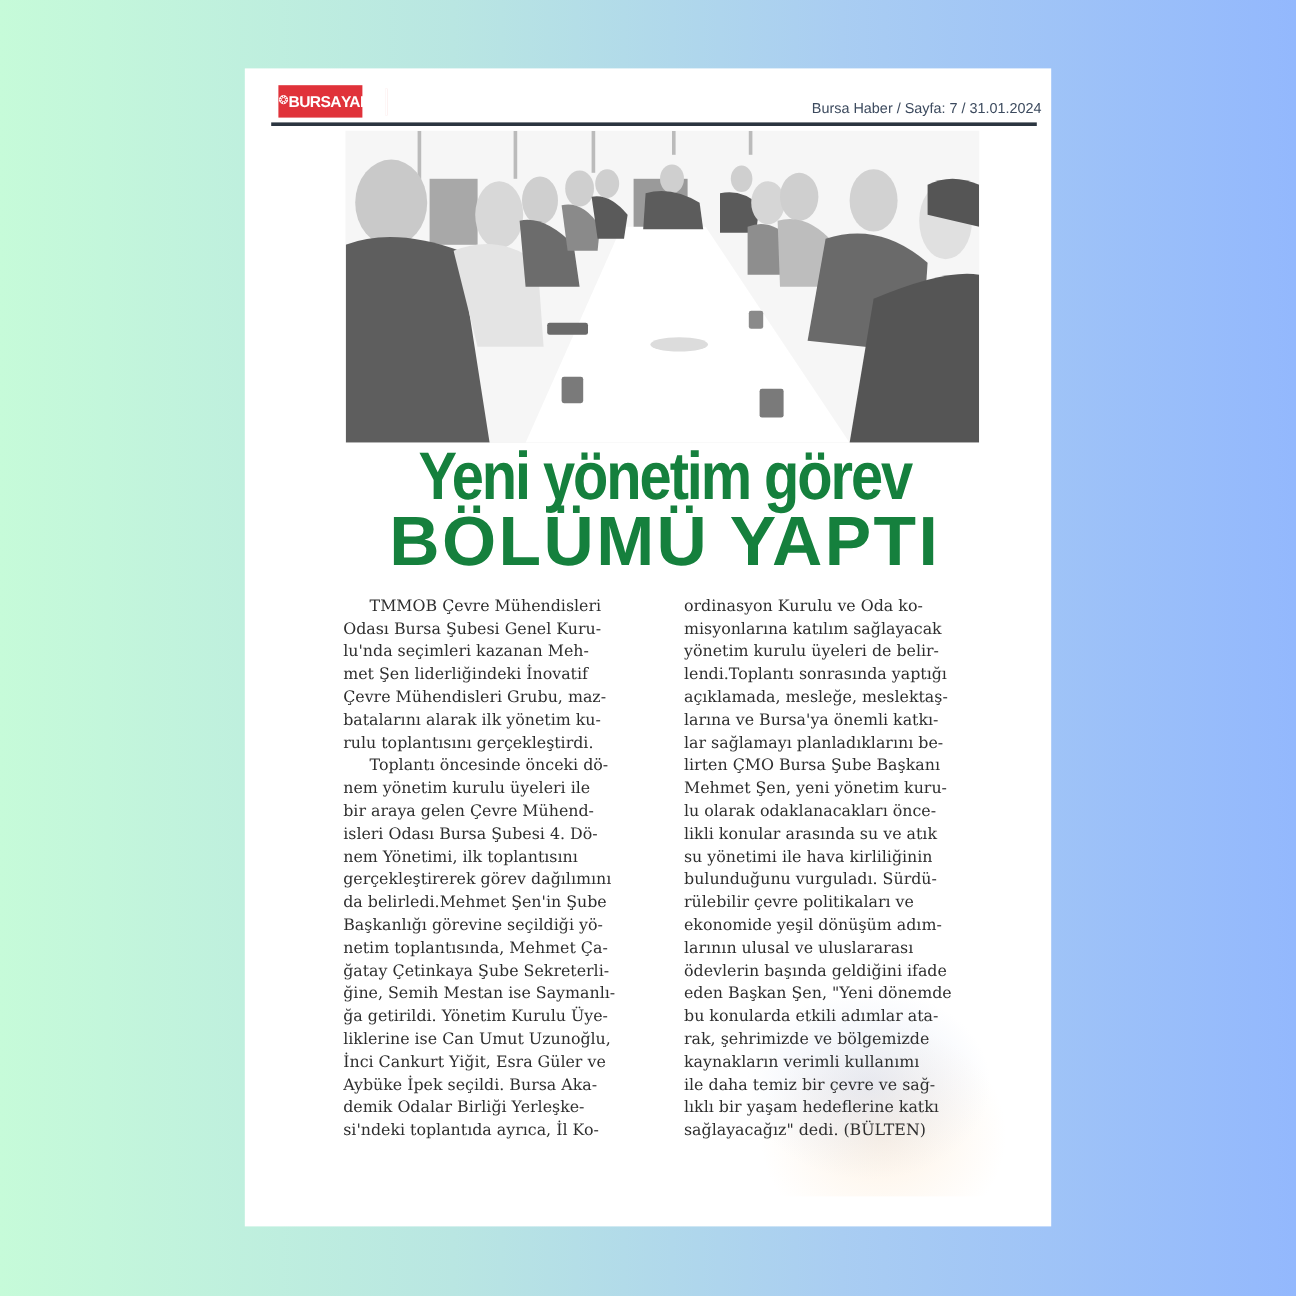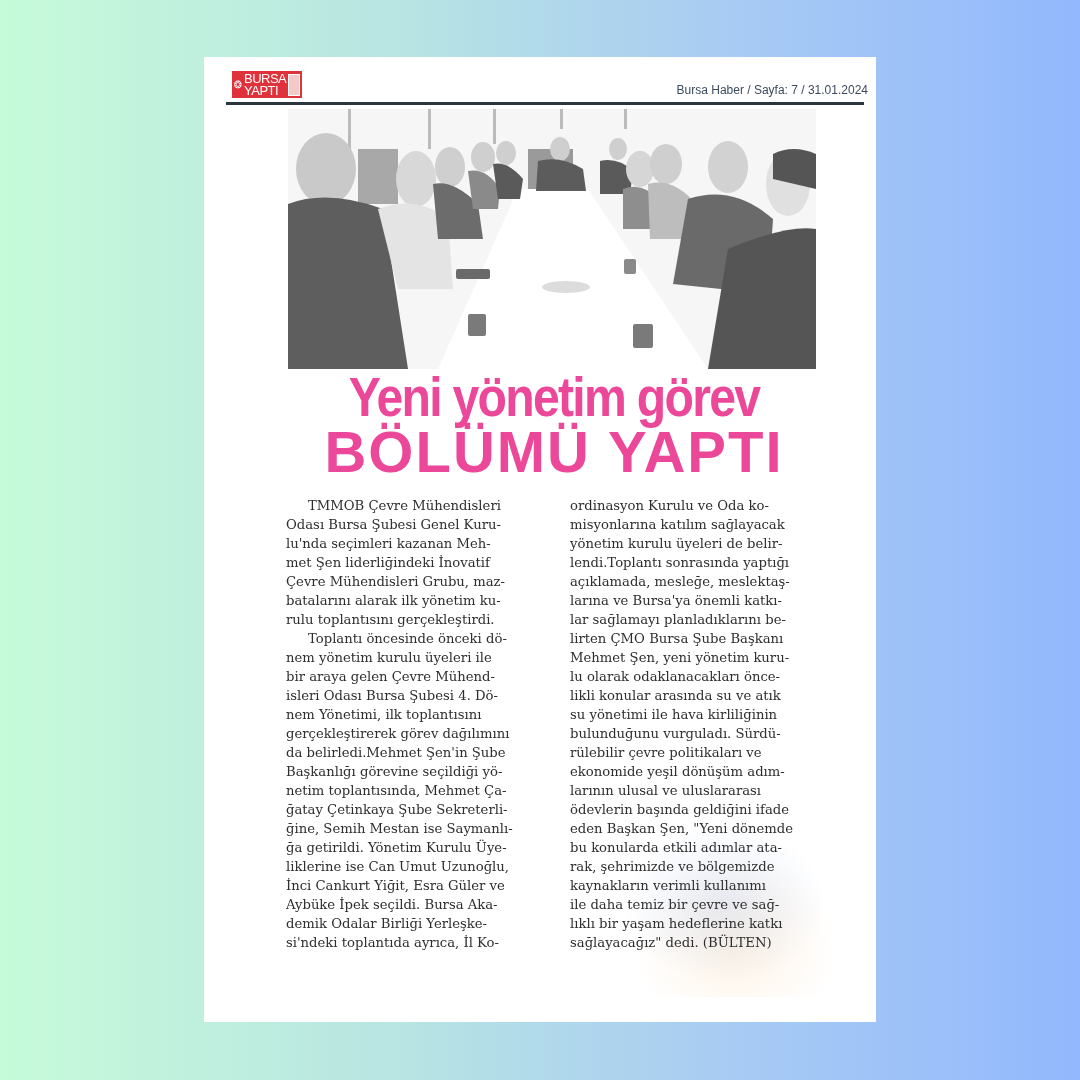--- a/index.html
+++ b/index.html
@@ -14,42 +14,42 @@
   }
   .logo {
     position: absolute; left: 28px; top: 14px; width: 70px; height: 27px;
     background: #e0323a; color: #fff; display: flex; align-items: center;
   }
   .logo .mark {
     width: 12px; height: 27px; display: flex; align-items: center; justify-content: center;
     font-size: 10px; font-family: "DejaVu Sans", sans-serif; font-weight: bold;
   }
   .logo .words {
-    display: flex; flex-direction: column; line-height: 12px;
-    font-family: "Liberation Sans", sans-serif; font-weight: normal; font-size: 13px;
+    display: flex; flex-direction: row; line-height: 12px;
+    font-family: "Liberation Sans", sans-serif; font-weight: bold; font-size: 13px;
     letter-spacing: -0.5px;
   }
   .logo .badge {
     margin-left: 2px; width: 10px; height: 20px; background: #f6c9c9; border: 1px solid #fff;
   }
   .header-meta {
     position: absolute; right: 8px; top: 26px;
     font-family: "Liberation Sans", sans-serif; font-size: 12px; color: #3c4a5e;
   }
   .rule {
     position: absolute; left: 22px; right: 12px; top: 45px; height: 3px; background: #2b3540;
   }
   .photo {
     position: absolute; left: 84px; top: 52px; width: 528px; height: 260px;
     background: #f3f3f3; overflow: hidden;
   }
   .photo svg { width: 100%; height: 100%; display: block; }
   .headline {
     position: absolute; left: 80px; top: 312px; width: 540px; text-align: center;
-    font-family: "Liberation Sans", sans-serif; font-weight: bold; color: #ec4899;
+    font-family: "Liberation Sans", sans-serif; font-weight: bold; color: #15803d;
   }
   .headline .l1 { font-size: 56px; line-height: 56px; letter-spacing: -2px; transform: scaleX(0.86); transform-origin: center; white-space: nowrap; }
   .headline .l2 { font-size: 58px; line-height: 58px; letter-spacing: 2px; transform: scaleX(1.0); white-space: nowrap; margin-top: -2px; }
   .body {
     position: absolute; left: 82px; top: 439px; width: 540px; display: flex; gap: 28px;
     font-size: 13.2px; line-height: 19px; color: #2e2e2e;
   }
   .col { width: 268px; }
   .col p { margin: 0; text-align: left; white-space: pre-line; }
   .col p.indent { text-indent: 22px; }

